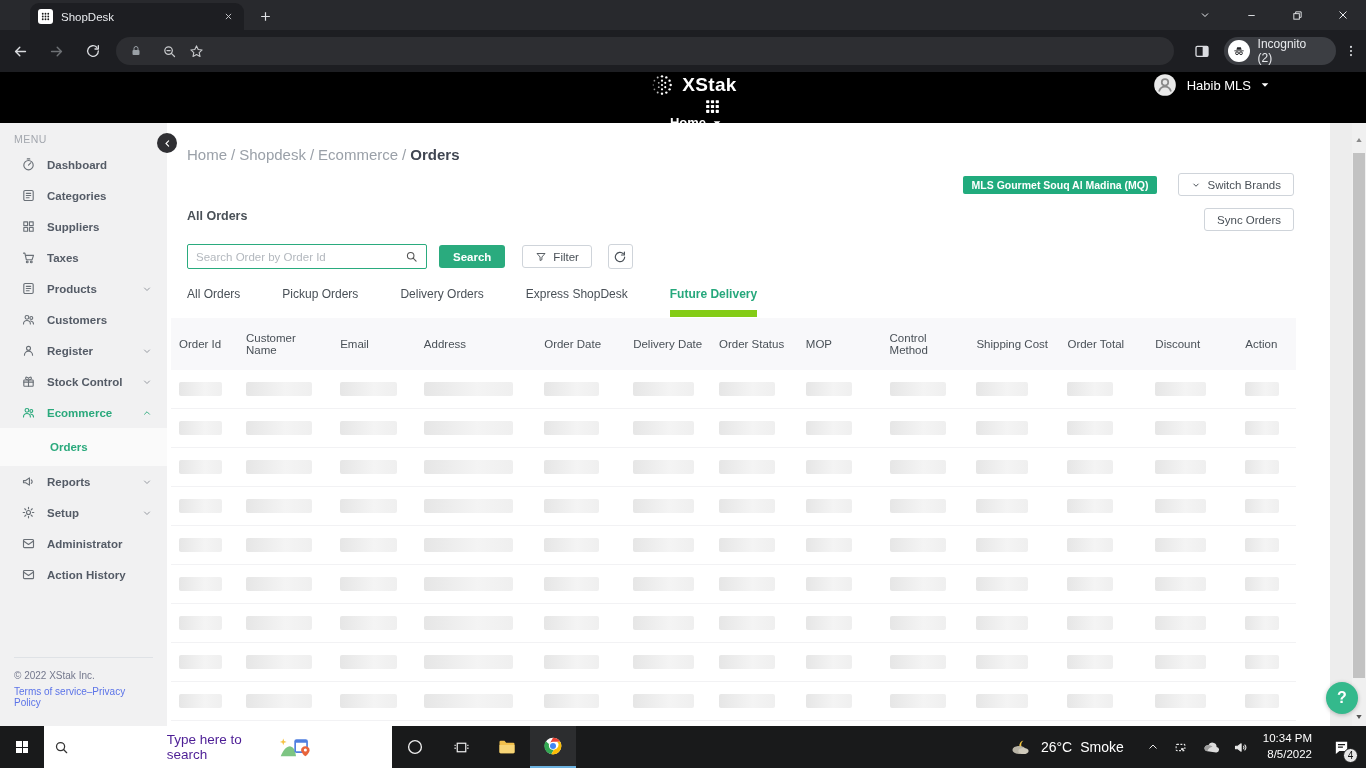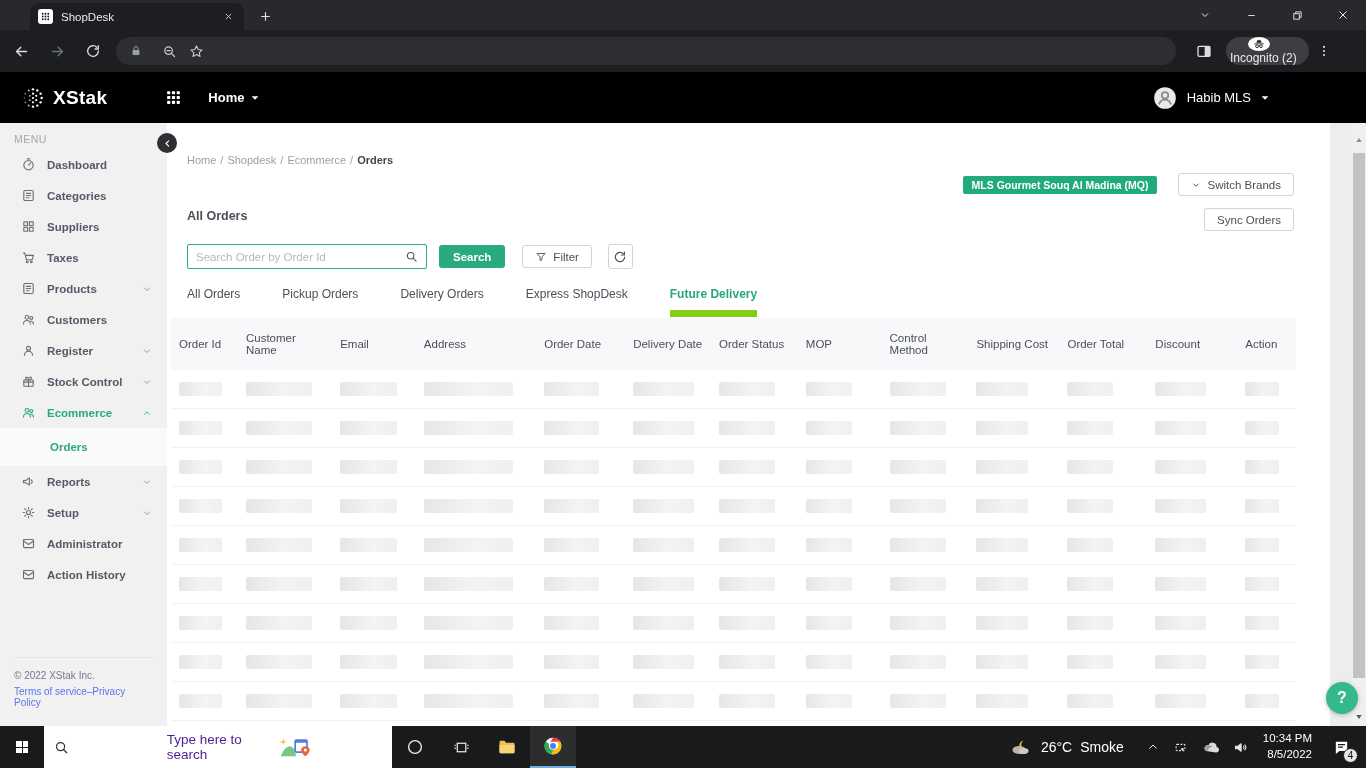--- a/index.html
+++ b/index.html
@@ -23,26 +23,26 @@
   .nav-btn { width:30px; height:30px; margin-left:6px; display:flex; align-items:center; justify-content:center; color:#dadce0; }
   .nav-btn.dim { color:#6e7175; }
   #omnibox { margin-left:8px; width:1060px; height:28px; background:#2d2e32; border-radius:14px; display:flex; align-items:center; padding:0 10px; }
   #omnibox .lock { color:#9aa0a6; margin:0 8px 0 4px; }
   .url { font-size:12.5px; white-space:nowrap; overflow:hidden; flex:1; }
   .url .host { color:#e8eaed; font-weight:bold; }
   .url .path { color:#9aa0a6; }
   #omnibox .obx-ic { color:#c7c9cc; margin-left:12px; }
   .tb-right { display:flex; align-items:center; margin-left:12px; }
   .tb-right .tbi { color:#dadce0; margin:0 8px; }
-  #incog-pill { height:28px; background:#3c3e43; border-radius:14px; display:flex; align-items:center; padding:0 12px 0 4px; margin-left:6px;flex-direction:column; }
+  #incog-pill { height:28px; background:#3c3e43; border-radius:14px; display:flex; align-items:center; padding:0 12px 0 4px; margin-left:6px; }
   #incog-pill .spy { width:22px; height:22px; background:#fff; border-radius:50%; display:flex; align-items:center; justify-content:center; color:#202124; margin-right:8px; }
   #incog-pill span { color:#e8eaed; font-size:12px; }
 
   
-  #appheader { position:absolute; left:0; top:72px; width:1366px; height:51px; background:#000; display:flex; align-items:center; }
+  #appheader { position:absolute; left:0; top:72px; width:1366px; height:51px; background:#000; display:flex; align-items:center;flex-direction:column; }
   #brand { display:flex; align-items:center; margin-left:20px; color:#fff; }
   #brand .logo-dots { margin-right:7px; }
   #brand .brand-name { font-size:19px; font-weight:bold; letter-spacing:.3px; }
   #apps-grid { margin-left:58px; color:#fff; }
   #nav-home { margin-left:26px; color:#fff; font-size:13px; font-weight:bold; display:flex; align-items:center; gap:6px; }
   #user-menu { position:absolute; right:96px; display:flex; align-items:center; color:#fff; gap:9px; }
   #user-menu .uname { font-size:13px; }
 
   
   #content { position:absolute; left:0; top:123px; width:1366px; height:603px; background:#ededed; }
@@ -60,21 +60,21 @@
   .sb-submenu { background:#fafafa; padding:4px 0; }
   .sb-subitem { display:flex; align-items:center; height:30px; padding-left:50px; color:#2aa97c; font-size:11.5px; font-weight:bold; cursor:pointer; }
   #collapse-btn { position:absolute; left:157px; top:10px; width:20px; height:20px; border-radius:50%; background:#2f2f33; color:#fff; display:flex; align-items:center; justify-content:center; z-index:5; cursor:pointer; }
   #sb-footer { position:absolute; left:0; bottom:18px; width:167px; padding:0 14px; }
   #sb-footer .divider { border-top:1px solid #dfe2e6; margin-bottom:12px; }
   #sb-footer .copy { color:#74788d; font-size:10px; margin-bottom:5px; }
   #sb-footer .links { font-size:10px; color:#5b73e8; }
   #sb-footer .links a { color:#5b73e8; text-decoration:none; }
 
   
-  #breadcrumb { position:absolute; left:20px; top:23px; font-size:11px; color:#9aa0a8;margin-top:8px; }
+  #breadcrumb { position:absolute; left:20px; top:23px; font-size:15px; color:#9aa0a8; }
   #breadcrumb .crumb { margin-right:4px; }
   #breadcrumb .sep { margin-right:4px; color:#9aa0a8; }
   #breadcrumb .crumb:last-child { color:#404652; font-weight:bold; }
   #brand-row { position:absolute; top:50px; right:36px; display:flex; align-items:center; gap:21px; }
   #brand-badge { background:#21ab7d; color:#fff; font-size:10.5px; font-weight:bold; padding:3px 9px; border-radius:2px; }
   .btn-outline { background:#fff; border:1px solid #cfd4da; border-radius:3px; color:#495057; font-size:11.5px; height:23px; display:inline-flex; align-items:center; justify-content:center; padding:0 12px; cursor:pointer; gap:6px; }
   #sync-row { position:absolute; top:85px; right:36px; }
   #section-title { position:absolute; left:20px; top:86px; font-size:12.5px; color:#495057; font-weight:bold; }
   #search-row { position:absolute; left:20px; top:121px; display:flex; align-items:center; }
   #search-box { width:240px; height:25px; border:1.5px solid #2aab7e; border-radius:2px; background:#fff; display:flex; align-items:center; padding:0 8px; }

